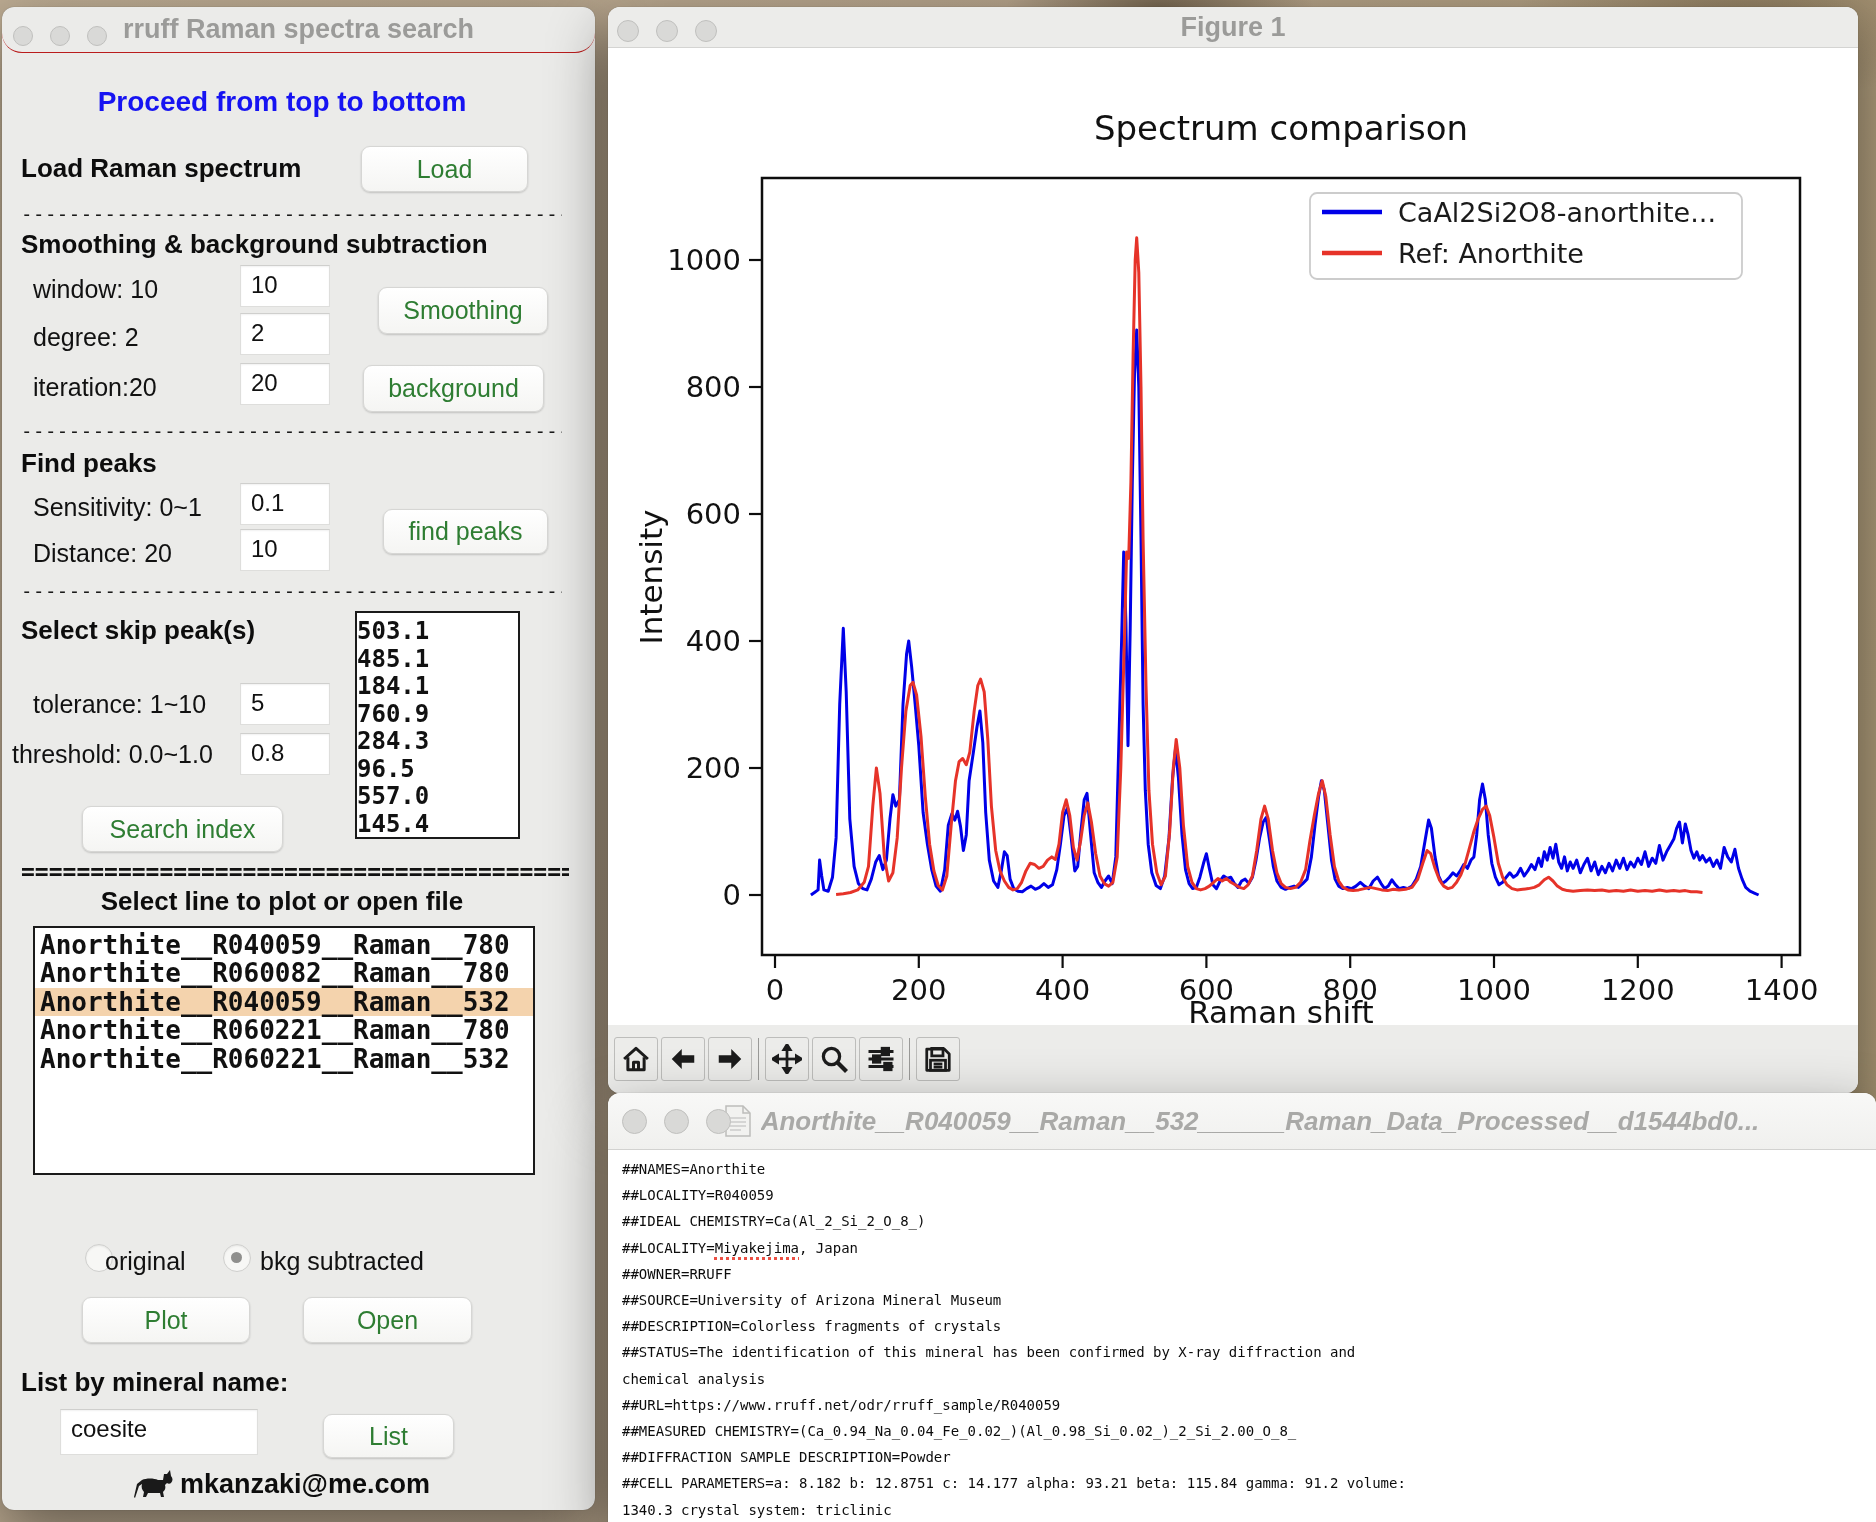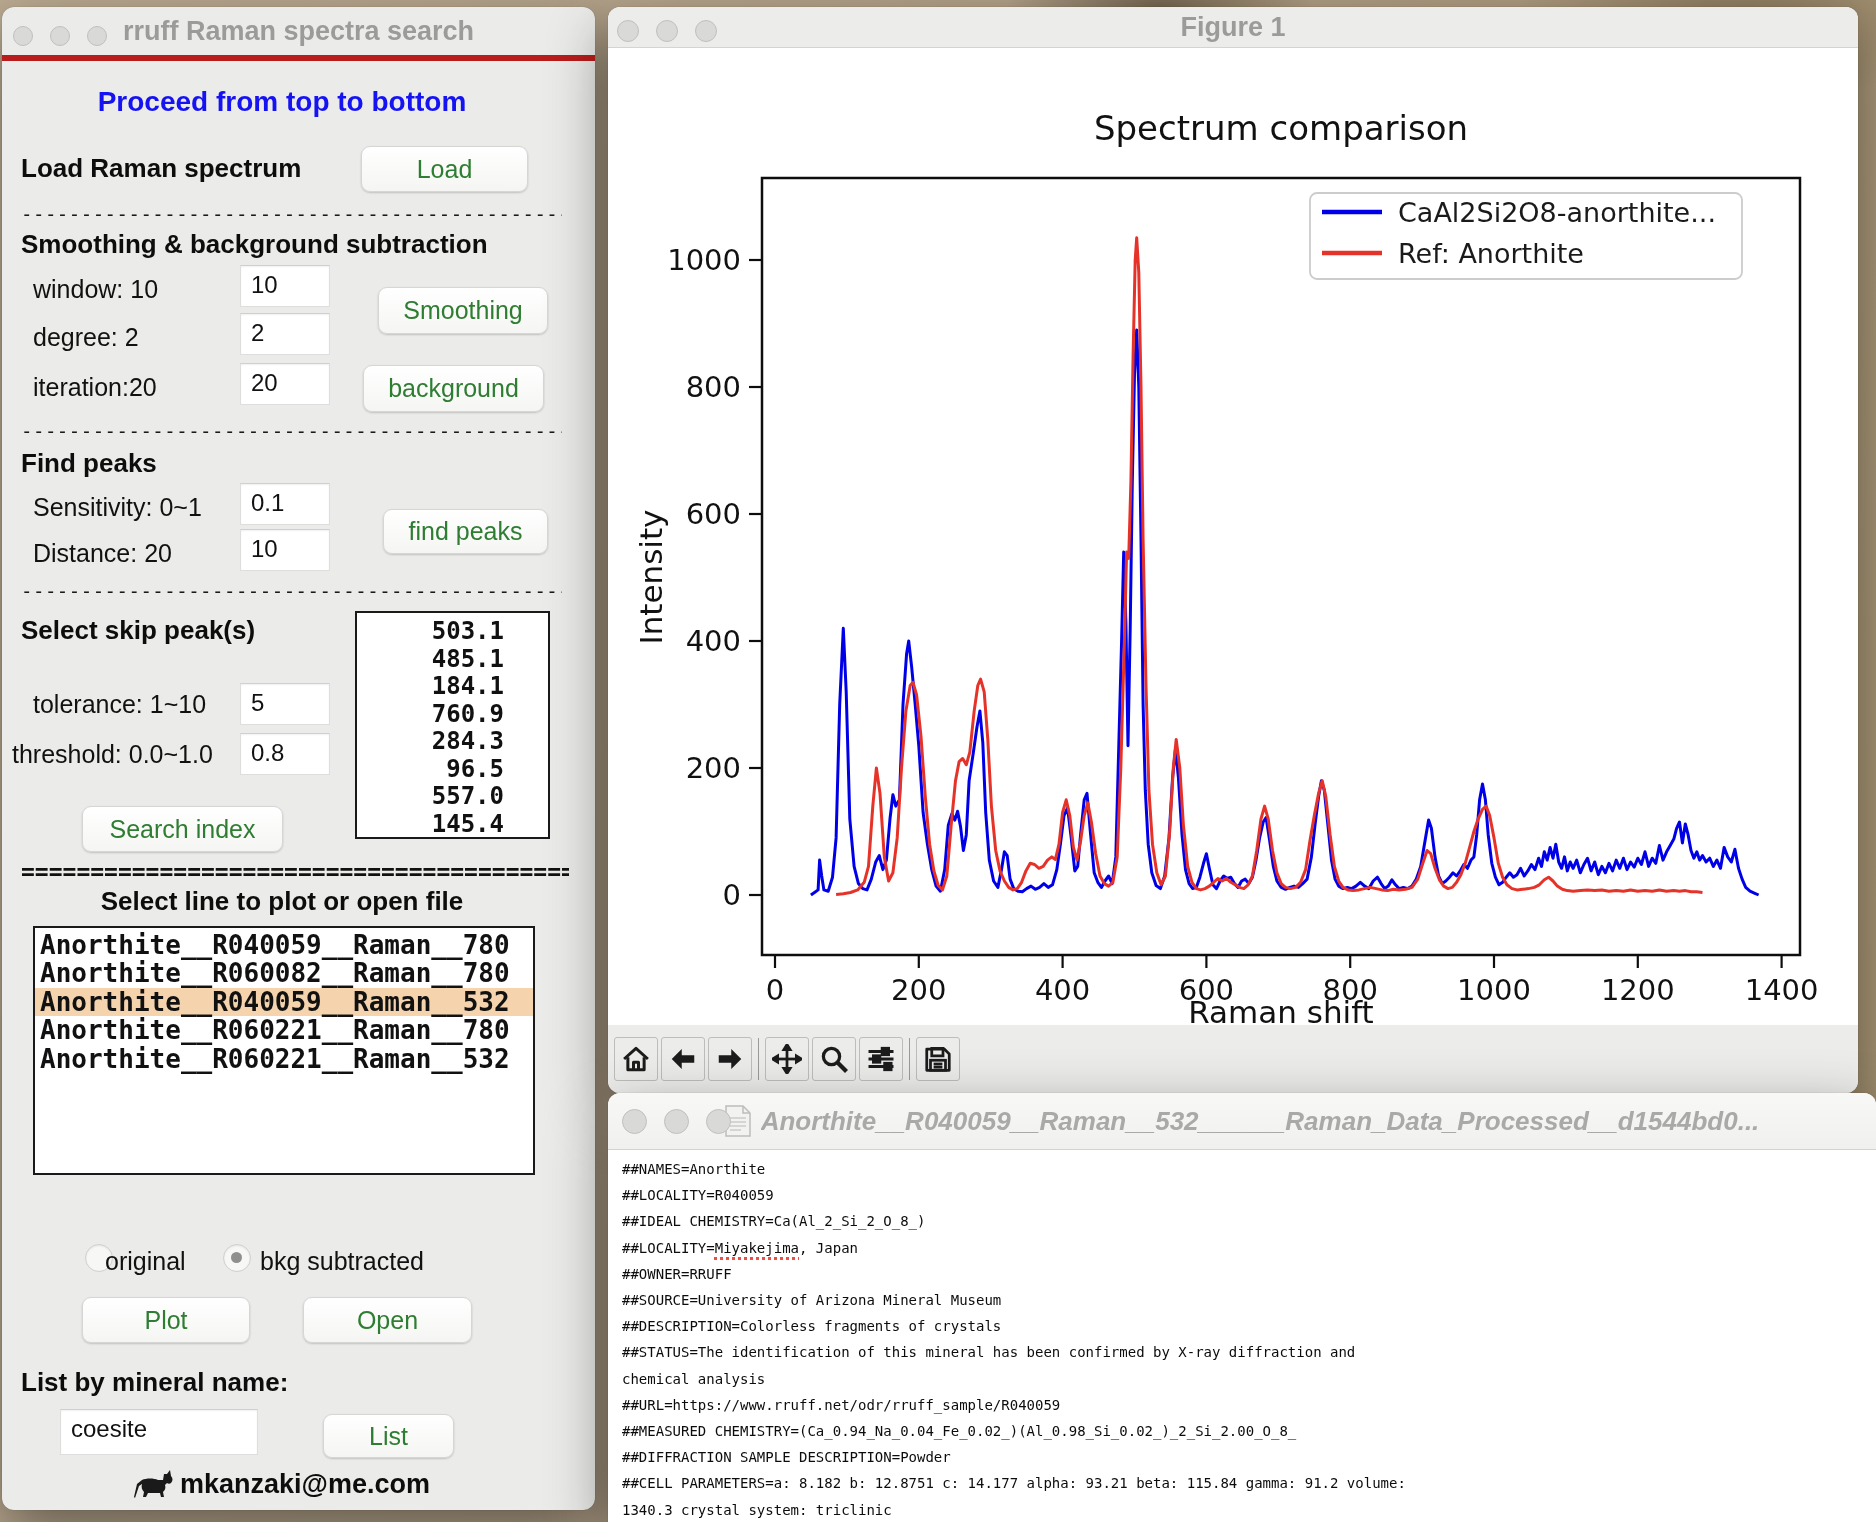--- a/index.html
+++ b/index.html
@@ -13,36 +13,36 @@
     position:relative;
   }
   .window { position:absolute; border-radius:12px; box-shadow:0 22px 60px rgba(0,0,0,.45), 0 0 1px rgba(0,0,0,.4); }
   .titlebar { position:absolute; left:0; top:0; width:100%; display:flex; align-items:center; }
   .lights { position:absolute; display:flex; gap:17px; }
   .light { border-radius:50%; background:#d9d9d7; border:1.5px solid #c0c0be; }
   .wtitle { width:100%; text-align:center; font-weight:bold; color:#9b9b99; white-space:nowrap; overflow:hidden; }
 
   
   #left-win { left:2px; top:7px; width:593px; height:1503px; background:#ebebe9; }
-  #left-win .titlebar { height:54px; border-bottom:6px solid #b91c1c; }
+  #left-win .titlebar { height:46px; border-bottom:1px solid #b91c1c;border-radius:20px; }
   #left-win .lights { left:11px; top:19px; } #left-win .light { width:20px; height:20px; }
   #left-win .wtitle { font-size:27px; }
   .lw-el { position:absolute; }
   .blue-header { left:0; top:79px; width:560px; text-align:center; font-size:28px; font-weight:bold; color:#1613f2; }
   .bold-label { font-size:26px; font-weight:bold; color:#0d0d0d; }
   .plain-label { font-size:25px; color:#111; }
   .dash-sep { left:19px; top:0; width:541px; overflow:hidden; white-space:nowrap; font-family:"DejaVu Sans Mono", monospace; font-size:19px; letter-spacing:.5px; color:#1a1a1a; }
   .eq-sep   { left:19px; width:548px; overflow:hidden; white-space:nowrap; font-family:"DejaVu Sans Mono", monospace; font-size:23px; font-weight:bold; color:#111; }
   .btn { position:absolute; display:flex; align-items:center; justify-content:center;
          background:linear-gradient(#ffffff,#f5f5f3); border:1px solid #d6d6d4; border-radius:9px;
          box-shadow:0 1px 2px rgba(0,0,0,.18); color:#2e7d32; font-size:25px; cursor:default; }
   .tfield { position:absolute; background:#fff; border:1px solid #dededc; border-top-color:#cfcfcd;
             box-shadow:inset 0 1px 2px rgba(0,0,0,.06); font-size:24px; color:#111; padding:5px 0 0 10px; }
   .listbox { position:absolute; background:#fff; border:2px solid #1a1a1a; font-family:"DejaVu Sans Mono", monospace; font-weight:bold; color:#111; overflow:hidden; }
-  #skip-list { left:353px; top:604px; width:195px; height:228px; font-size:24px; line-height:27.5px; padding:5px 44px 0 0; text-align:right; }
+  #skip-list { left:353px; top:604px; width:165px; height:228px; font-size:24px; line-height:27.5px; padding:5px 44px 0 0; text-align:left; }
   #file-list { left:31px; top:919px; width:502px; height:249px; font-size:26px; line-height:28.4px; padding-top:3px; }
   #file-list .row { padding-left:5px; white-space:nowrap; }
   #file-list .row.selected { background:#f4d3ad; }
   .radio { position:absolute; width:28px; height:28px; border-radius:50%; background:#f7f7f5; border:1.5px solid #cfcfcd; box-shadow:inset 0 1px 2px rgba(0,0,0,.08); }
   .radio.on::after { content:""; position:absolute; left:7px; top:7px; width:11px; height:11px; border-radius:50%; background:#8f8f8d; }
   #footer { left:0; top:1462px; width:560px; display:flex; justify-content:center; align-items:center; gap:6px; font-size:27px; font-weight:bold; color:#0d0d0d; }
 
   
   #fig-win { left:608px; top:7px; width:1250px; height:1086px; background:#fff; }
   #fig-win .titlebar { height:41px; background:#ececea; border-bottom:1px solid #d4d4d2; border-radius:12px 12px 0 0; }

